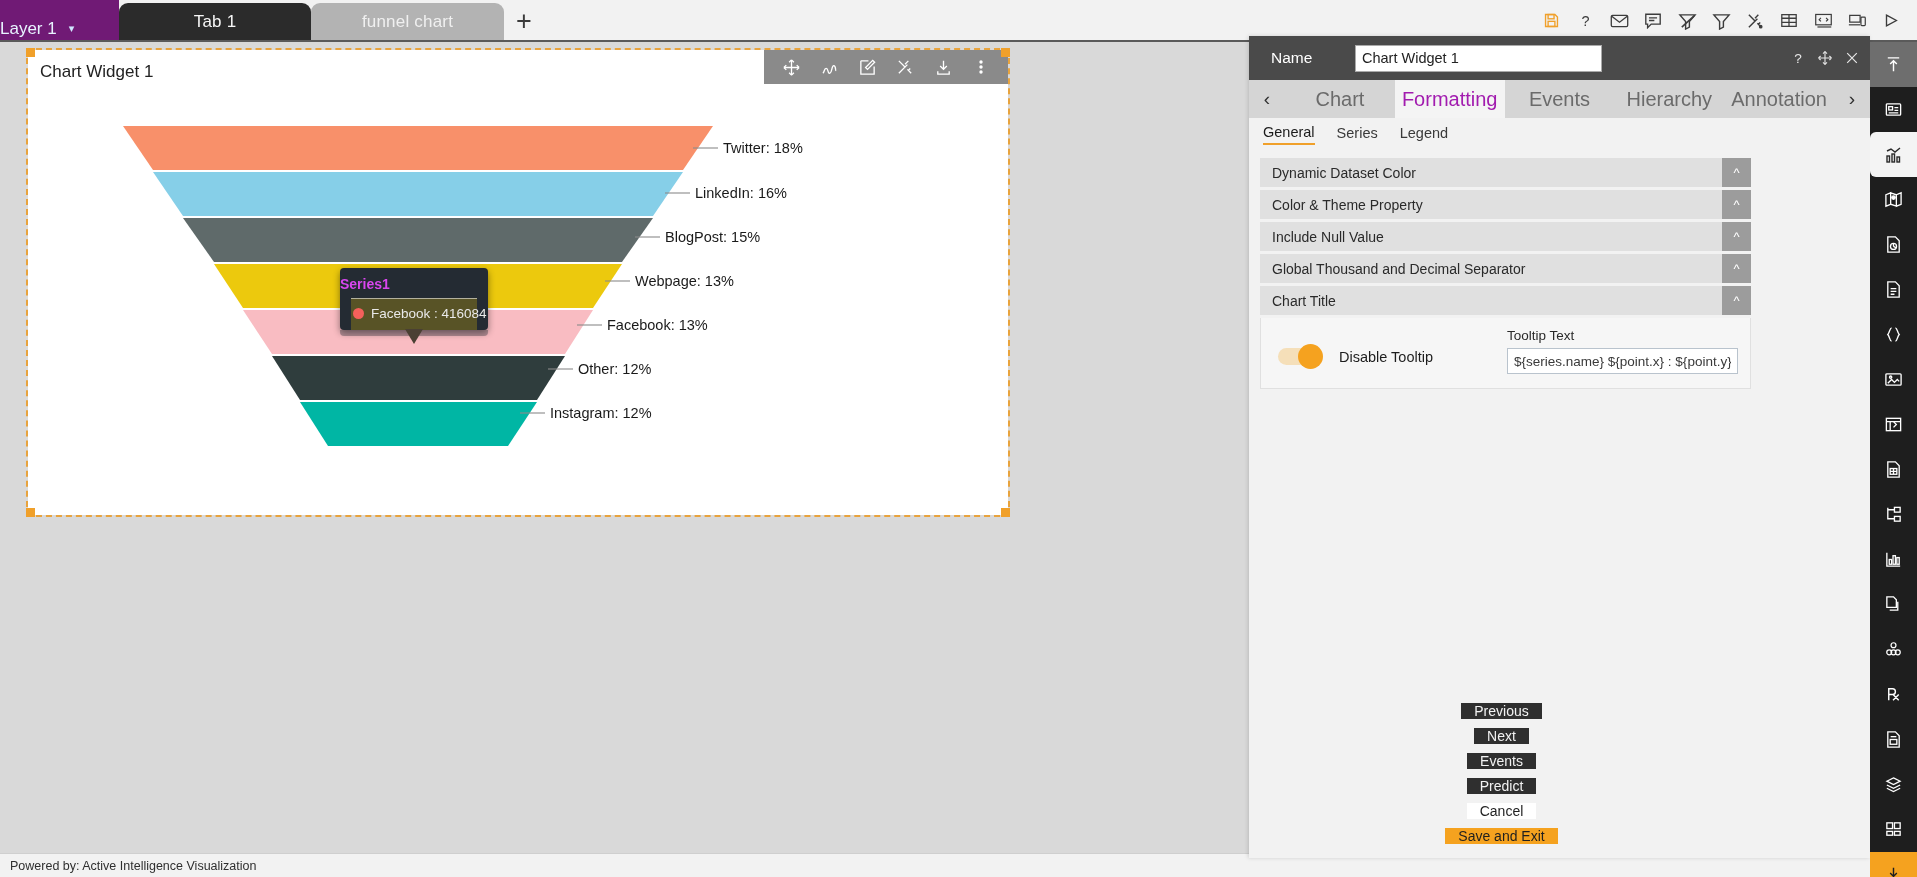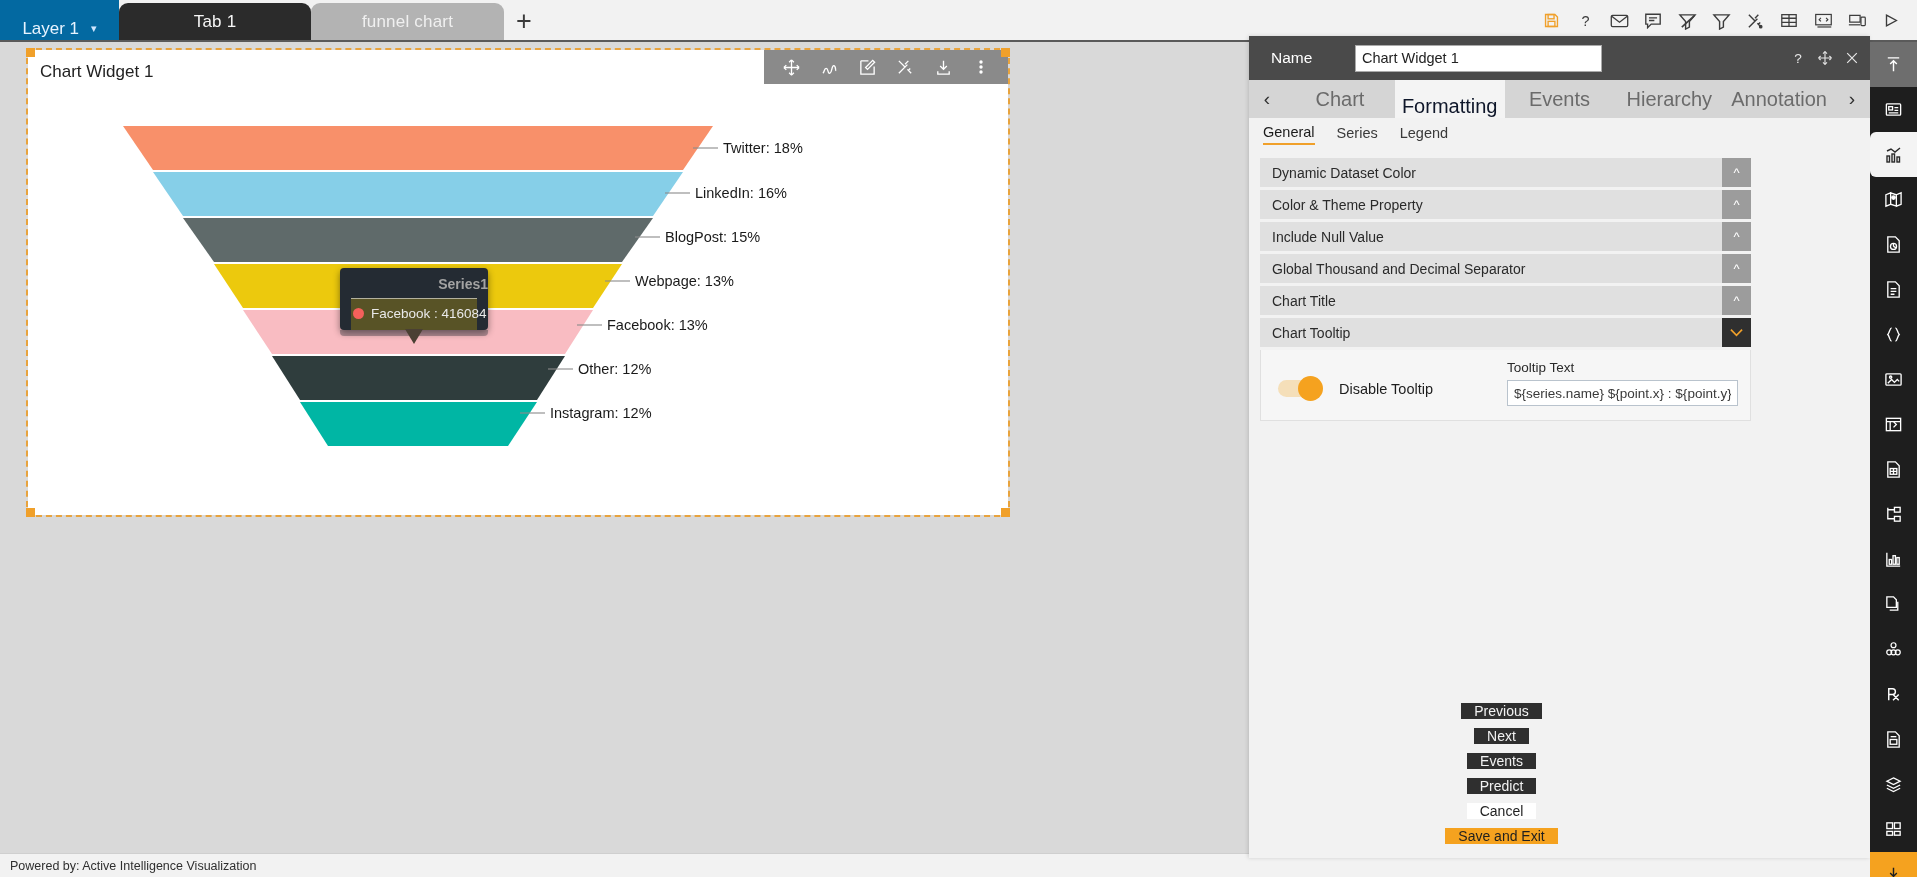--- a/index.html
+++ b/index.html
@@ -13,22 +13,22 @@
   }
   .app { position: relative; width: 1917px; height: 877px; }
 
   
   .topbar {
     position: absolute; left: 0; top: 0; width: 1917px; height: 41px;
     background: #f2f2f2;
   }
   .layer-btn {
     position: absolute; left: 0; top: 0; width: 119px; height: 57px;
-    background: #0369a1; color: #e8f4ff;
-    display: flex; align-items: center; justify-content: center; gap: 12px;
+    background: #701a75; color: #e8f4ff;
+    display: flex; align-items: center; justify-content: flex-start; gap: 12px;
     font-size: 17px;
   }
   .layer-btn .caret { font-size: 11px; color: #cfe6ff; }
   .tab {
     position: absolute; top: 3px; height: 38px;
     border-radius: 9px 9px 0 0;
     display: flex; align-items: center; justify-content: center;
     font-size: 17px; letter-spacing: .2px;
   }
   .tab.active { left: 119px; width: 192px; background: #2b2b2b; color: #f6f6f6; }
@@ -91,21 +91,21 @@
   .flabel { font-family: "Liberation Sans", sans-serif; font-size: 14.5px; fill: #1a1a1a; }
 
   
   .chart-tooltip {
     position: absolute; left: 312px; top: 180px; width: 148px;
     background: #242b33; border-radius: 4px;
     box-shadow: 0 3px 7px rgba(0,0,0,.45);
     z-index: 8; padding: 6px 0 0 0;
   }
   .chart-tooltip .tt-title {
-    text-align: right; color: #a3a3a3; font-size: 14px; font-weight: bold;
+    text-align: left; color: #d946ef; font-size: 14px; font-weight: bold;
     padding: 2px 0 6px 0;
   }
   .chart-tooltip .tt-body {
     background: rgba(210,175,10,.30);
     border-top: 1px solid rgba(255,255,255,.55);
     margin: 0 11px 0 11px; padding: 7px 0 9px 2px;
     display: flex; align-items: center; gap: 7px;
   }
   .chart-tooltip .tt-dot {
     width: 11px; height: 11px; border-radius: 50%; background: #f4605b; flex: 0 0 auto;
@@ -155,21 +155,21 @@
     background: #d5d5d5; display: flex; align-items: stretch;
   }
   .tabstrip .arrow {
     width: 36px; display: flex; align-items: center; justify-content: center;
     color: #303030; font-size: 19px;
   }
   .tabstrip .ptab {
     flex: 1; display: flex; align-items: center; justify-content: center;
     font-size: 20px; color: #6b6b6b;
   }
-  .tabstrip .ptab.sel { background: #f4f4f4; color: #0f172a; align-items: flex-end; }
+  .tabstrip .ptab.sel { background: #f4f4f4; color: #a21caf; }
 
   .subtabs {
     position: absolute; left: 0; top: 82px; width: 621px; height: 32px;
     background: #f2f2f2; display: flex; align-items: center; gap: 22px; padding-left: 14px;
   }
   .subtabs .stab { font-size: 14.5px; color: #3a3a3a; padding-bottom: 3px; }
   .subtabs .stab.sel { color: #1b1b1b; border-bottom: 2px solid #f0a02a; }
 
   .acc-wrap { position: absolute; left: 11px; top: 122px; width: 491px; }
   .acc {
@@ -488,28 +488,20 @@
       </div>
       <div class="acc">
         <span class="acc-t">Global Thousand and Decimal Separator</span>
         <span class="acc-btn">^</span>
       </div>
       <div class="acc">
         <span class="acc-t">Chart Title</span>
         <span class="acc-btn">^</span>
       </div>
 
-      <div class="acc open">
-        <span class="acc-t">Chart Tooltip</span>
-        <span class="acc-btn">
-          <svg width="13" height="9" viewBox="0 0 14 9" fill="none" stroke="#f0a02a" stroke-width="1.8">
-              <path d="M1 1.5l6 6 6-6"></path>
-            </svg>
-        </span>
-      </div>
 
       <div class="acc-body">
         <div class="tt-row">
           <div class="toggle-cell">
             <span class="toggle">
               <span class="knob"></span>
             </span>
             <span class="toggle-label">Disable Tooltip</span>
           </div>
           <div class="field-cell">

